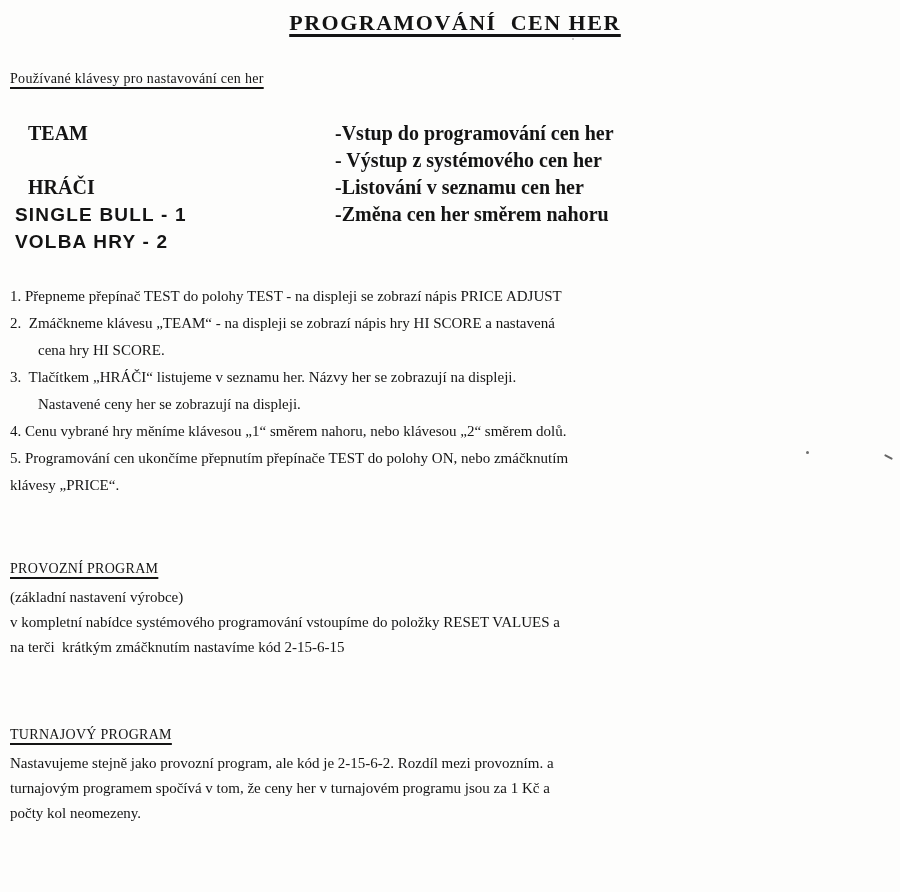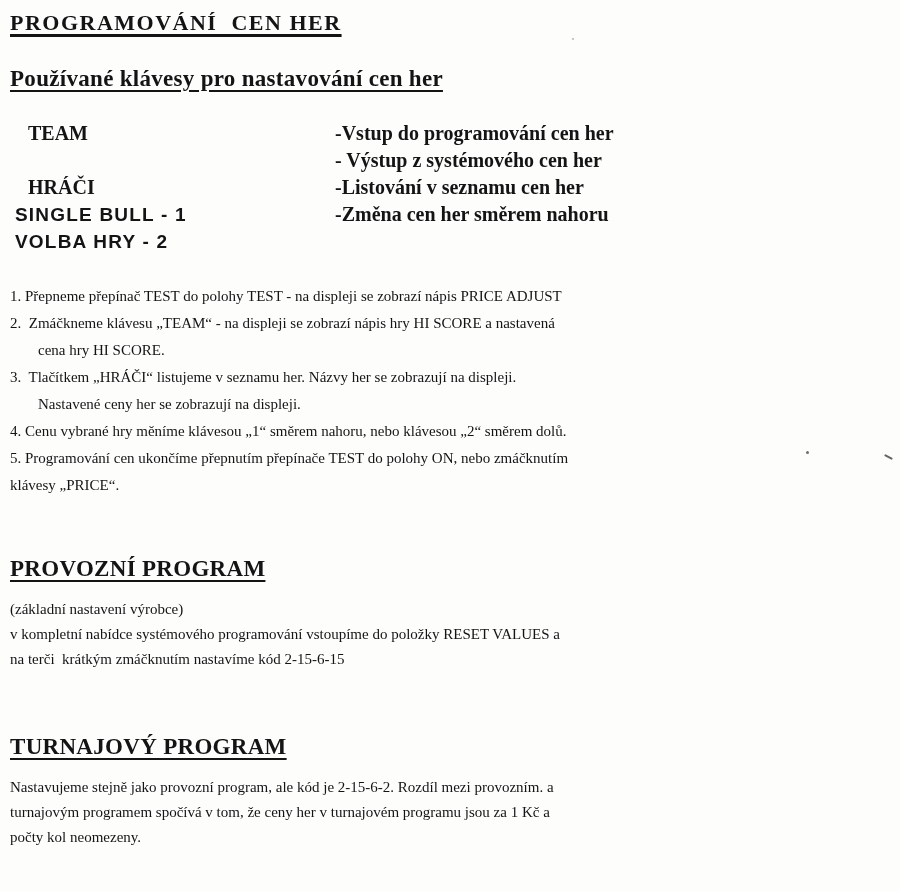--- a/index.html
+++ b/index.html
@@ -22,25 +22,26 @@
   .h-main {
     margin: 0;
     font-size: 22px;
     font-weight: bold;
     letter-spacing: 1.5px;
     white-space: pre;
     text-decoration: underline;
     text-decoration-thickness: 2.5px;
     text-underline-offset: 4px;
     line-height: 26px;
+    text-align: center;
   }
   .h-sub {
     margin: 30px 0 0 0;
-    font-size: 23px;
-    font-weight: bold;
+    font-size: 14px;
+    font-weight: normal;
     letter-spacing: 0.3px;
     white-space: pre;
     text-decoration: underline;
     text-decoration-thickness: 2px;
     text-underline-offset: 4px;
     line-height: 25px;
   }
   .keys-table {
     margin-top: 29px;
   }
@@ -78,21 +79,21 @@
   }
   .section {
     margin-top: 0;
   }
   .sec-provozni { margin-top: 57px; }
   .sec-turnajovy { margin-top: 62px; }
   .sec-body .line {
     line-height: 25px;
   }
   .sec-body {
-    margin-top: 16px;
+    margin-top: 4px;
   }
   .artifact {
     position: absolute;
     background: #4a4a4a;
   }
   .artifact.dot1 {
     left: 806px; top: 451px;
     width: 3px; height: 3px;
     border-radius: 50%;
     opacity: 0.8;

